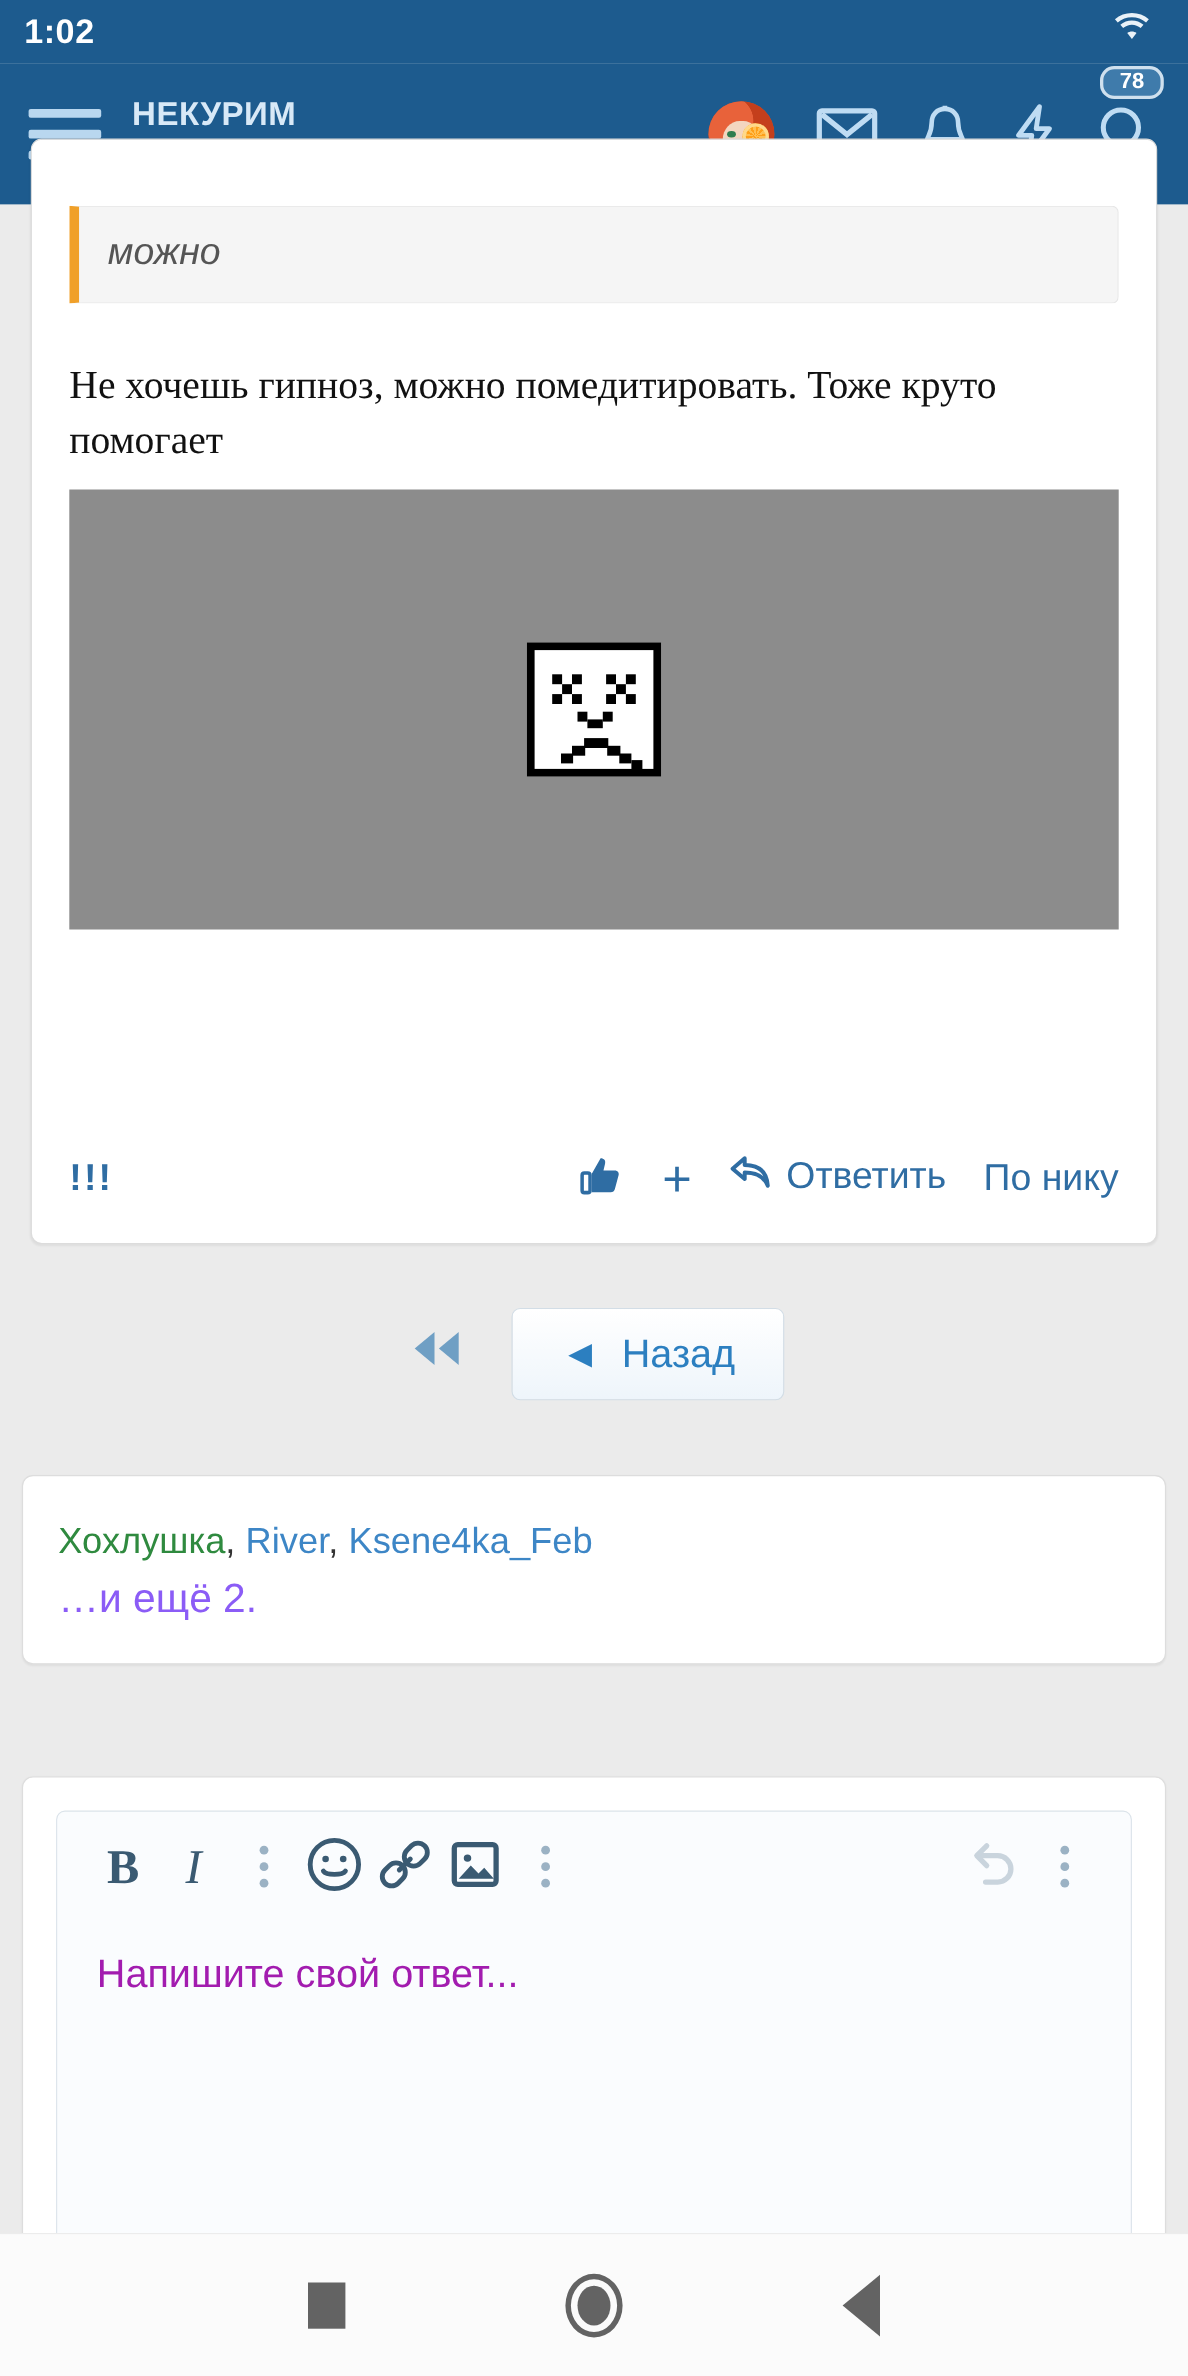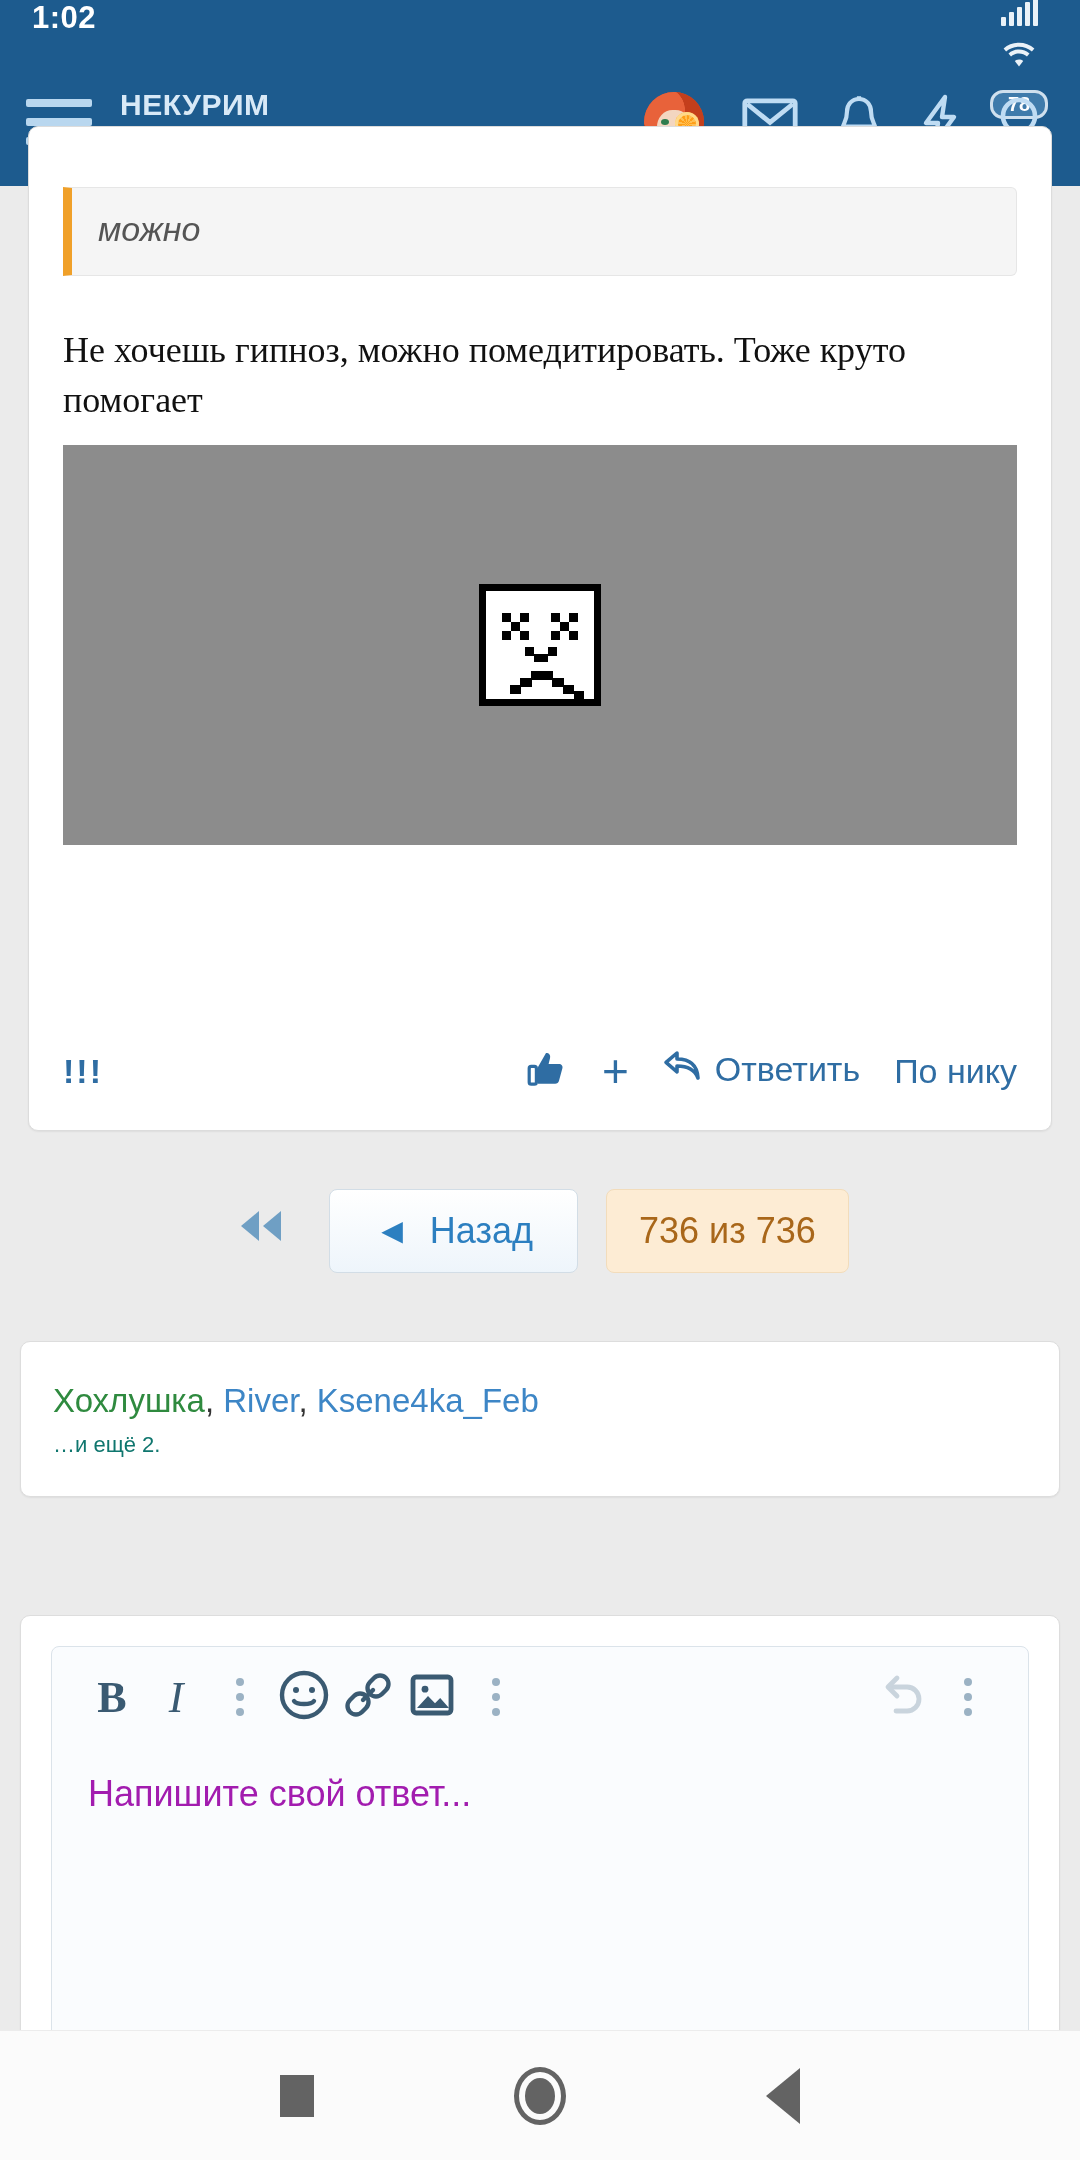--- a/index.html
+++ b/index.html
@@ -7,22 +7,22 @@
     width:1080px; height:2160px;
     font-family:"Liberation Sans", sans-serif;
     background:#ebebeb;
     overflow:hidden;
   }
   .screen { position:relative; width:1080px; height:2160px; background:#ebebeb; }
 
   
   .statusbar {
     height:58px; background:#1d5b8e; color:#fff;
-    display:flex; justify-content:space-between;
-    padding:0 32px;
+    display:flex; align-items:center; justify-content:space-between;
+    padding:0 22px;
   }
   .clock { font-size:31px; font-weight:700; letter-spacing:.5px; }
   .status-right { display:flex; align-items:center; gap:16px;flex-direction:column; }
   .sig { display:flex; align-items:flex-end; gap:3px; height:26px; }
   .sig i { display:block; width:5px; background:#eaf2f8; border-radius:1px; }
   .sig i:nth-child(1){height:9px}
   .sig i:nth-child(2){height:14px}
   .sig i:nth-child(3){height:19px}
   .sig i:nth-child(4){height:24px}
   .sig i:nth-child(5){height:28px}
@@ -125,21 +125,21 @@
 
   
   .topic-card {
     position:absolute; left:20px; right:20px; top:1155px; padding:34px 32px 38px 32px;
   }
   .topic-title { color:#4aa3e0; font-size:38px; margin-bottom:32px; }
   .topic-users { font-size:33px; line-height:1.5; }
   .u-green { color:#2f8a3f; }
   .u-blue { color:#3d86c6; }
   .sep { color:#333; }
-  .topic-more { font-size:22px; color:#0f766e; margin-top:6px; }
+  .topic-more { font-size:37px; color:#8b5cf6; margin-top:6px; }
 
   
   .editor-card {
     position:absolute; left:20px; right:20px; top:1429px; bottom:-40px;
     padding:30px;
   }
   .editor-box {
     border:1px solid #dbe3ea; border-radius:8px; background:#fafcfe;
     height:100%; display:flex; flex-direction:column;
   }
@@ -310,21 +310,20 @@
       <span class="pager-first">
         <svg width="60" height="42" viewBox="0 0 30 21">
             <path d="M14 3v15L5 10.5 14 3z" fill="#6f9fc4"></path>
             <path d="M25 3v15l-9-7.5L25 3z" fill="#6f9fc4"></path>
           </svg>
       </span>
       <span class="btn-back">
         <span>◄</span>
         <span>Назад</span>
       </span>
-      <span class="badge-page">736 из 736</span>
     </div>
 
     <div class="card topic-card">
       <div class="topic-users">
         <span class="u-green">Хохлушка</span><span class="sep">,</span>
         <span class="u-blue">River</span><span class="sep">,</span>
         <span class="u-blue">Ksene4ka_Feb</span>
       </div>
       <div class="topic-more">…и ещё 2.</div>
     </div>

